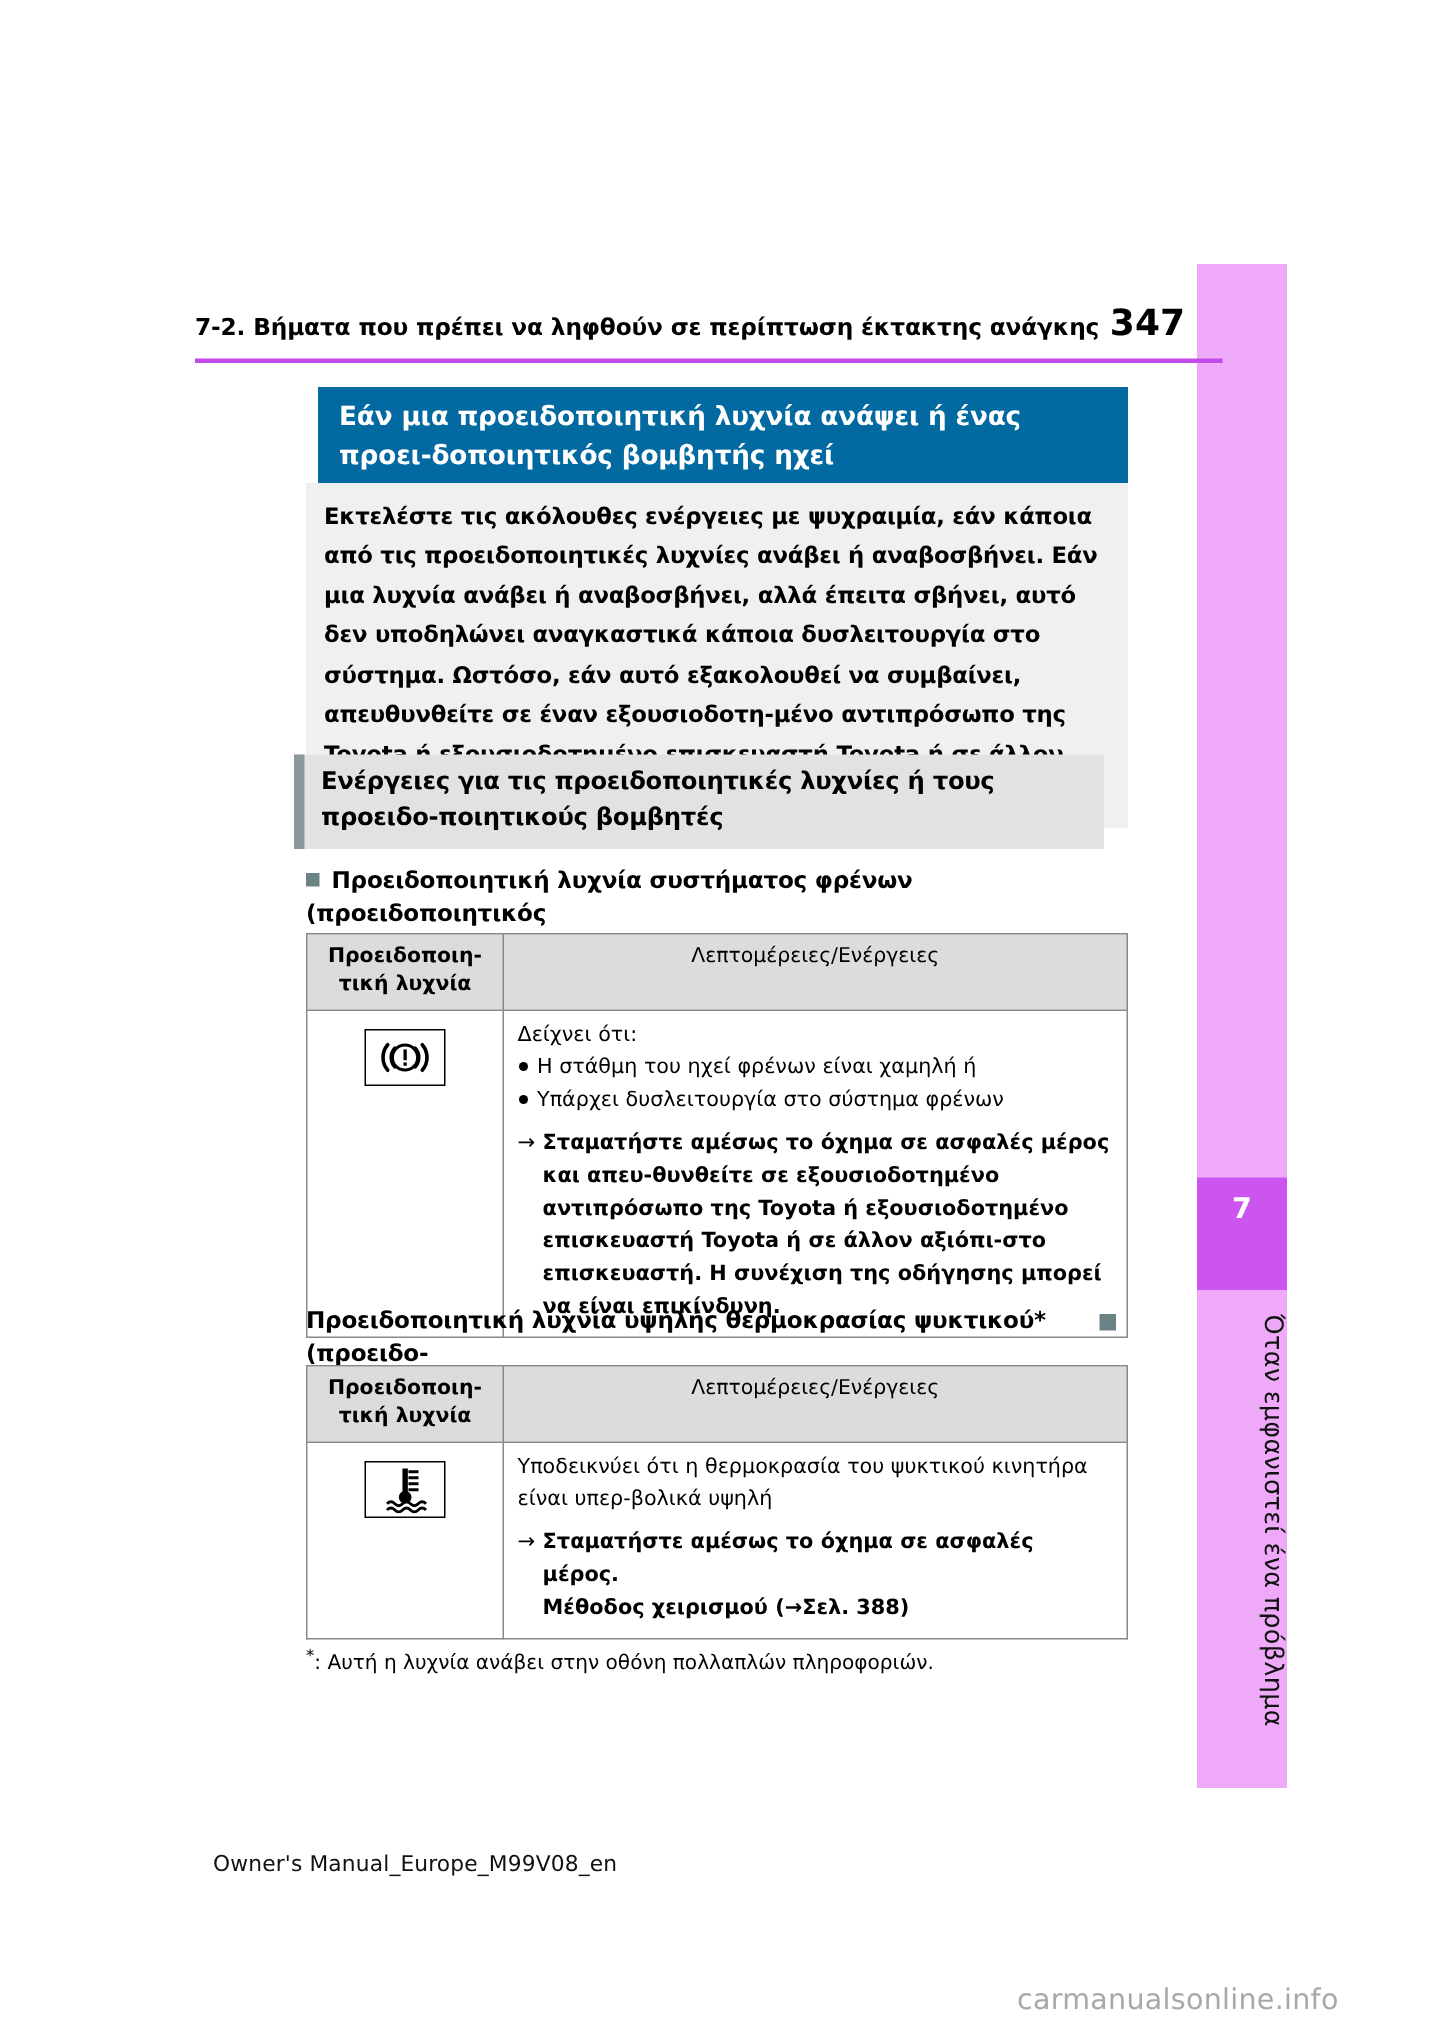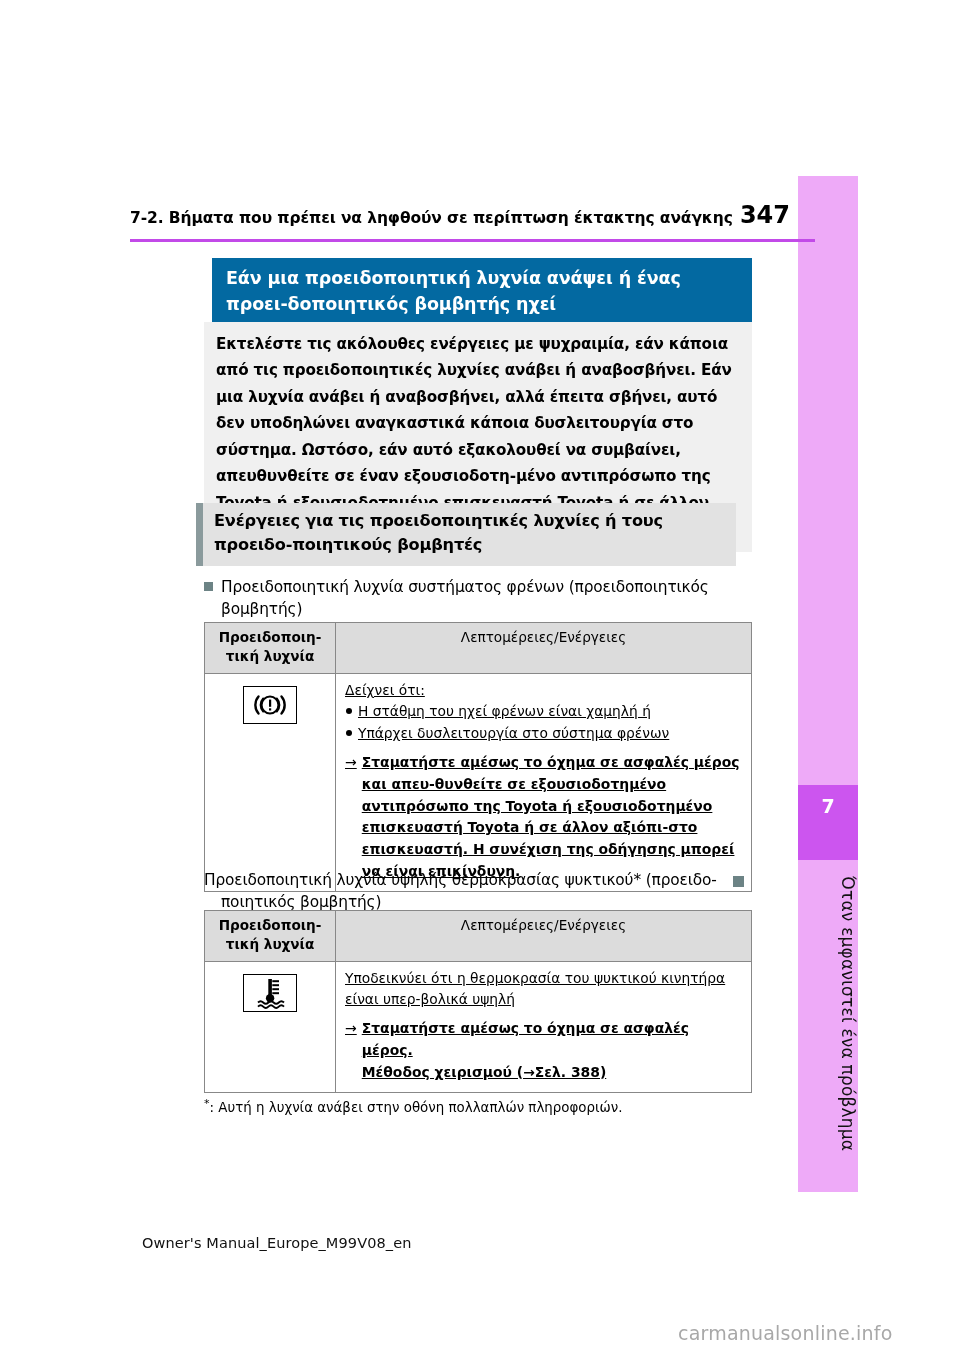--- a/index.html
+++ b/index.html
@@ -123,21 +123,21 @@
     line-height:1.5;
     padding:6px 10px 8px 11px;
     box-sizing:border-box;
     letter-spacing:-0.2px;
   }
 
   
   .sq-head{
     position:absolute;
     font-size:15.4px;
-    font-weight:normal;
+    font-weight:bold;
     color:#000000;
     line-height:1.45;
     letter-spacing:-0.15px;
   }
   .sq-head .sq{
     display:inline-block;
     width:9px;height:9px;
     background:#6c8385;
     margin-right:8px;
     vertical-align:1px;
@@ -181,21 +181,20 @@
   .cell-icon{
     text-align:center;
     padding:12px 4px 12px 4px;
     vertical-align:middle;
   }
   .cell-txt{
     padding:6px 8px 8px 9px;
     font-size:13.8px;
     color:#000000;
     line-height:1.58;
-    text-decoration:underline;
   }
   .cell-txt .lead{font-weight:400;}
   .cell-txt ul{
     list-style:none;
     margin:0;padding:0;
   }
   .cell-txt ul li{
     position:relative;
     padding-left:13px;
     font-weight:400;

